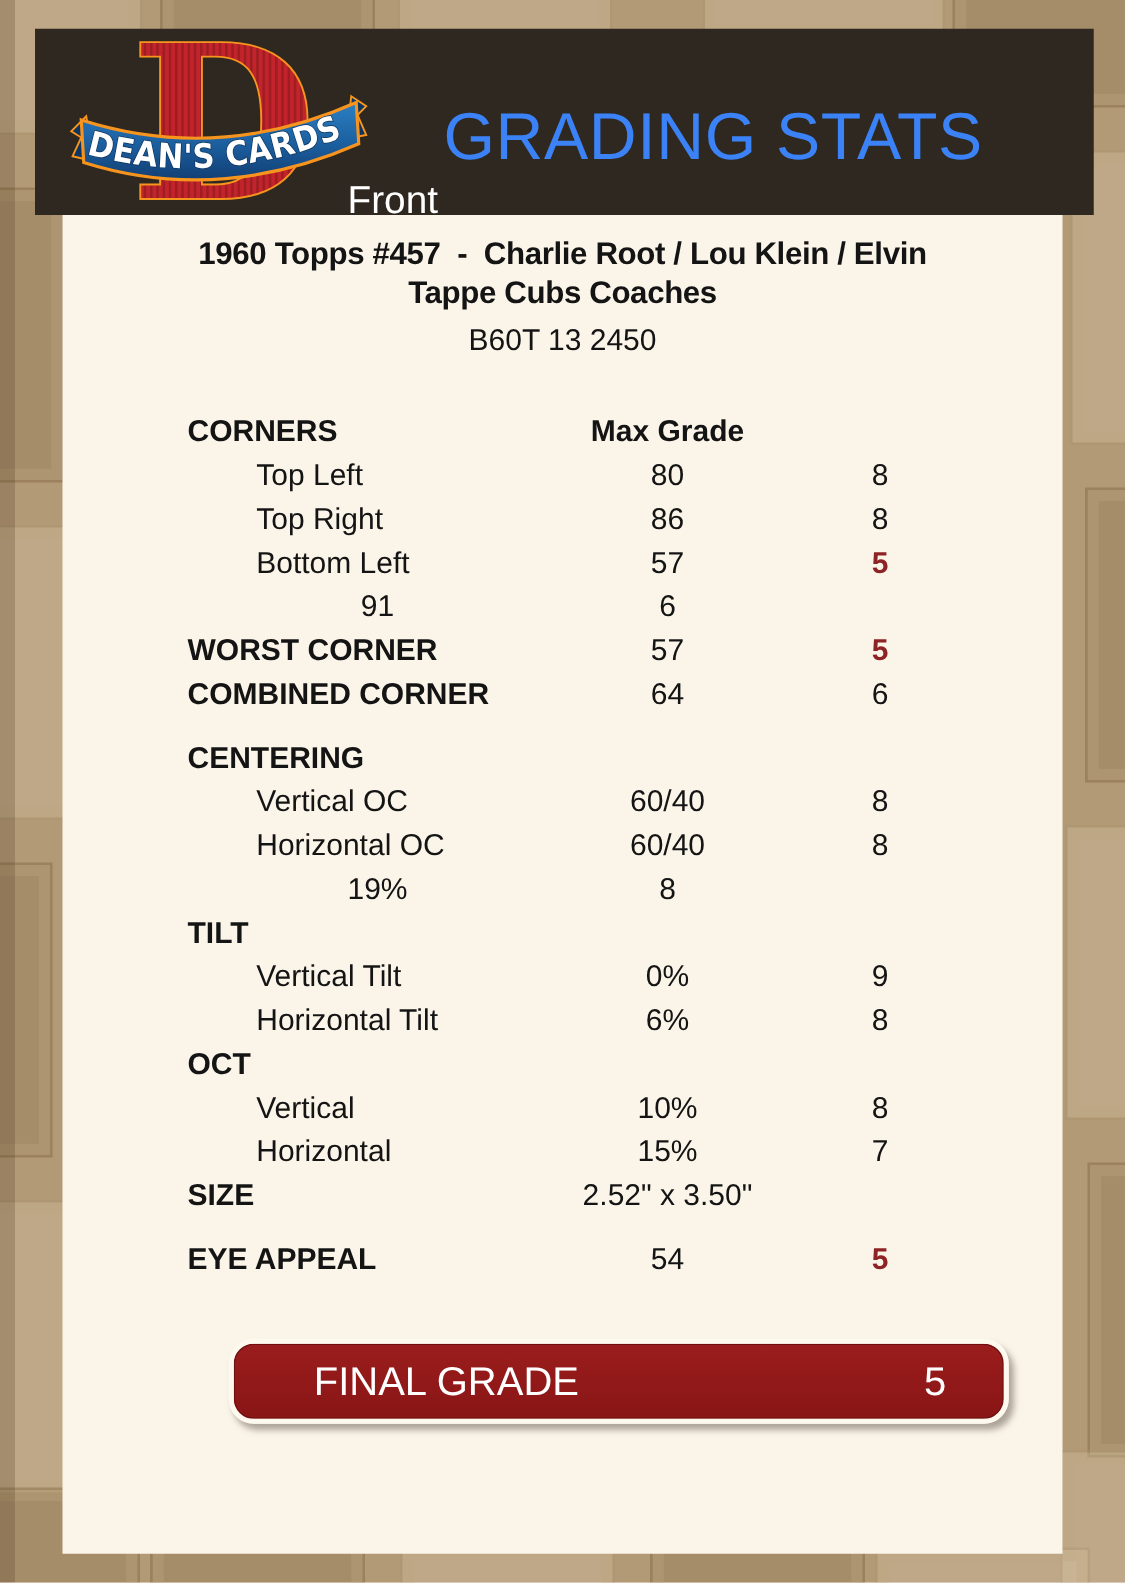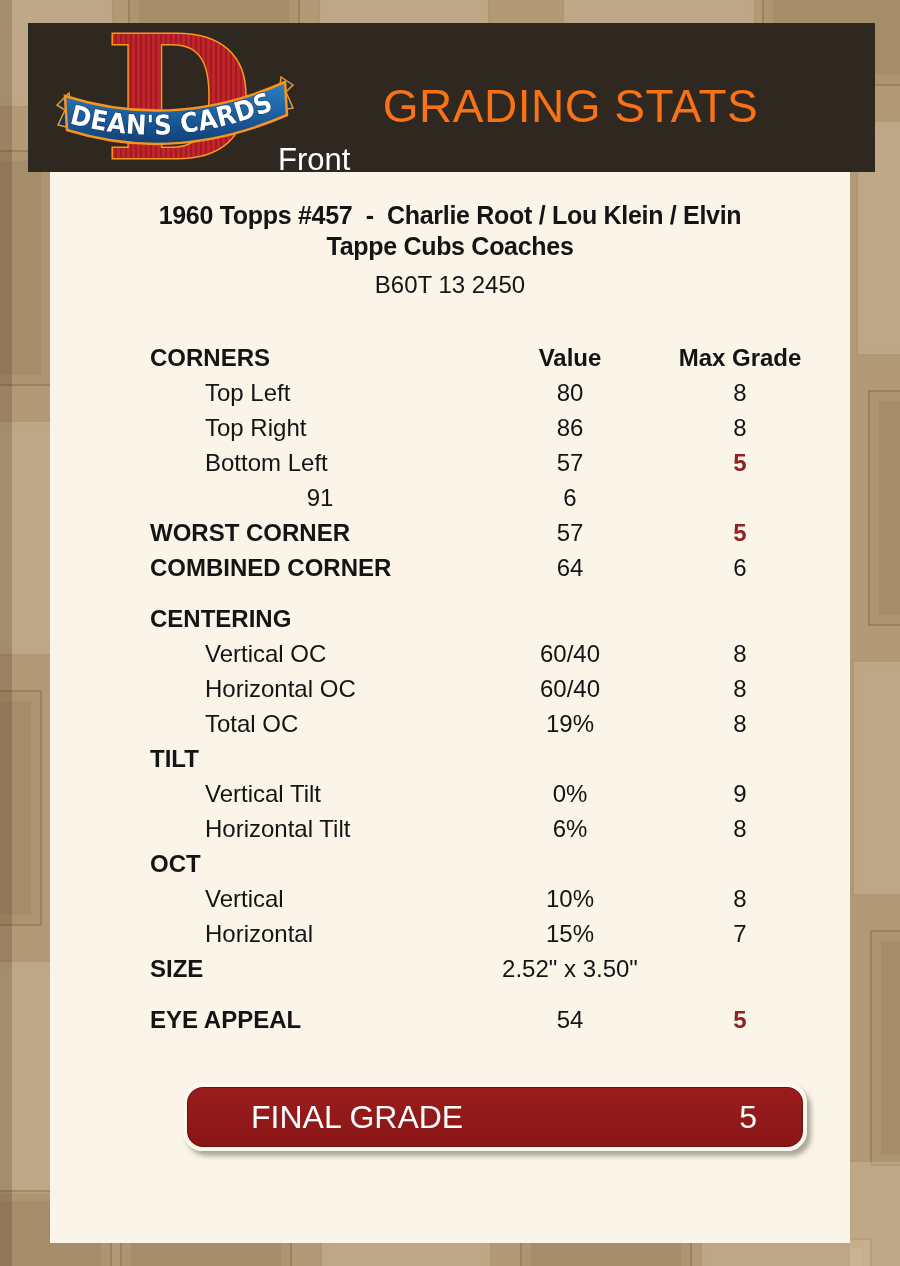--- a/index.html
+++ b/index.html
@@ -21,43 +21,43 @@
   .edge-shade{position:absolute;left:0;top:0;width:12px;height:1266px;background:rgba(80,60,35,0.25);}
   
   .header-bar{
     position:absolute;left:28px;top:23px;width:847px;height:149px;
     background:var(--header-bg,#2f2820);z-index:2;
   }
   .logo{position:absolute;left:27px;top:8px;width:240px;height:134px;}
   .header-text{position:absolute;left:250px;right:12px;top:0;bottom:0;}
   .header-title{
     position:absolute;top:60px;width:100%;text-align:center;
-    color:#f97316;font-size:46px;line-height:1;letter-spacing:0.5px;white-space:nowrap;
+    color:#3b82f6;font-size:53px;line-height:1;letter-spacing:0.5px;white-space:nowrap;
   }
   .header-sub{
     position:absolute;top:121px;width:100%;text-align:left;
     color:#ffffff;font-size:31px;line-height:1;
   }
   
   .panel{
     position:absolute;left:50px;top:172px;width:800px;height:1071px;
     background:var(--panel-bg,#fbf5e9);z-index:1;
   }
   .card-title{
-    margin:28px auto 0;text-align:center;font-weight:bold;
+    margin:16px auto 0;text-align:center;font-weight:bold;
     font-size:25px;line-height:31px;letter-spacing:-0.3px;
   }
   .card-title .line{display:block;white-space:pre;}
   .card-code{margin-top:8px;text-align:center;font-size:24px;line-height:30px;}
   
   .g-table{margin-top:40px;}
   .t-row{
     display:grid;grid-template-columns:1fr 160px 180px;
     height:35px;align-items:center;
-    padding:0 20px 0 100px;font-size:24px;line-height:35px;
+    padding:0 56px 0 100px;font-size:24px;line-height:35px;
   }
   .t-row .c-value,.t-row .c-grade{text-align:center;white-space:nowrap;}
   .t-row.head{font-weight:bold;}
   .t-row.item .c-label{padding-left:55px;}
   .t-row.section .c-label,.t-row.total .c-label{font-weight:bold;}
   .red{color:var(--accent-red,#8e2326);font-weight:bold;}
   .row-gap{height:16px;}
   
   .grade-button{
     margin:46px 0 0 133px;width:506px;height:60px;
@@ -126,21 +126,20 @@
 <main class="panel">
   <div class="card-title">
     <span class="line">1960 Topps #457  -  Charlie Root / Lou Klein / Elvin</span>
     <span class="line">Tappe Cubs Coaches</span>
   </div>
   <div class="card-code">B60T 13 2450</div>
 
   <div class="g-table">
     <div class="t-row head">
       <div class="c-label">CORNERS</div>
-      <div class="c-value">Value</div>
       <div class="c-grade">Max Grade</div>
     </div>
     <div id="rows">
         <div class="t-row item">
           <div class="c-label">Top Left</div>
           <div class="c-value">80</div>
           <div class="c-grade">8</div>
         </div>
         <div class="t-row item">
           <div class="c-label">Top Right</div>
@@ -176,21 +175,20 @@
           <div class="c-label">Vertical OC</div>
           <div class="c-value">60/40</div>
           <div class="c-grade">8</div>
         </div>
         <div class="t-row item">
           <div class="c-label">Horizontal OC</div>
           <div class="c-value">60/40</div>
           <div class="c-grade">8</div>
         </div>
         <div class="t-row item">
-          <div class="c-label">Total OC</div>
           <div class="c-value">19%</div>
           <div class="c-grade">8</div>
         </div>
         <div class="t-row section">
           <div class="c-label">TILT</div>
           <div class="c-value"></div>
           <div class="c-grade"></div>
         </div>
         <div class="t-row item">
           <div class="c-label">Vertical Tilt</div>

